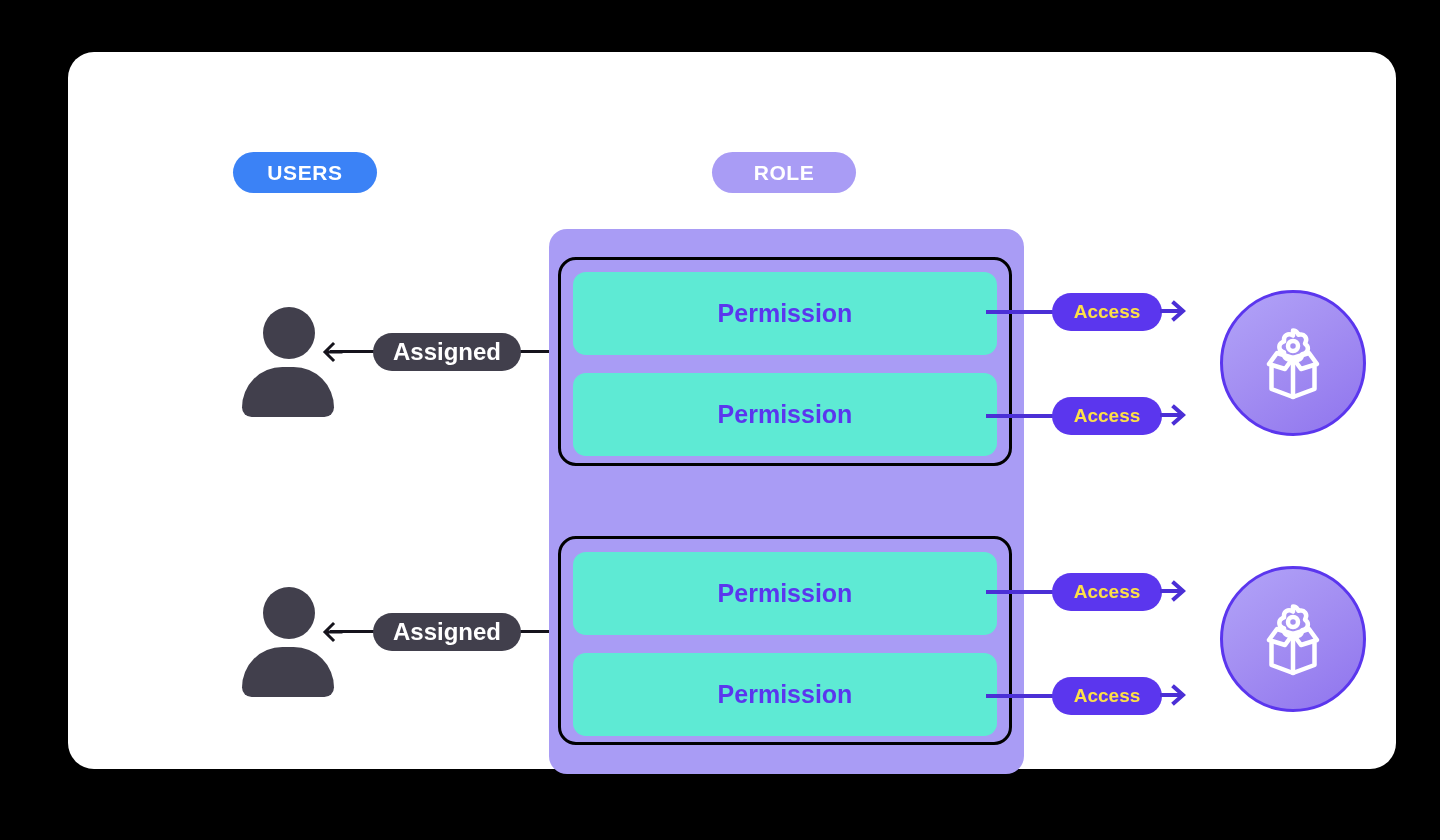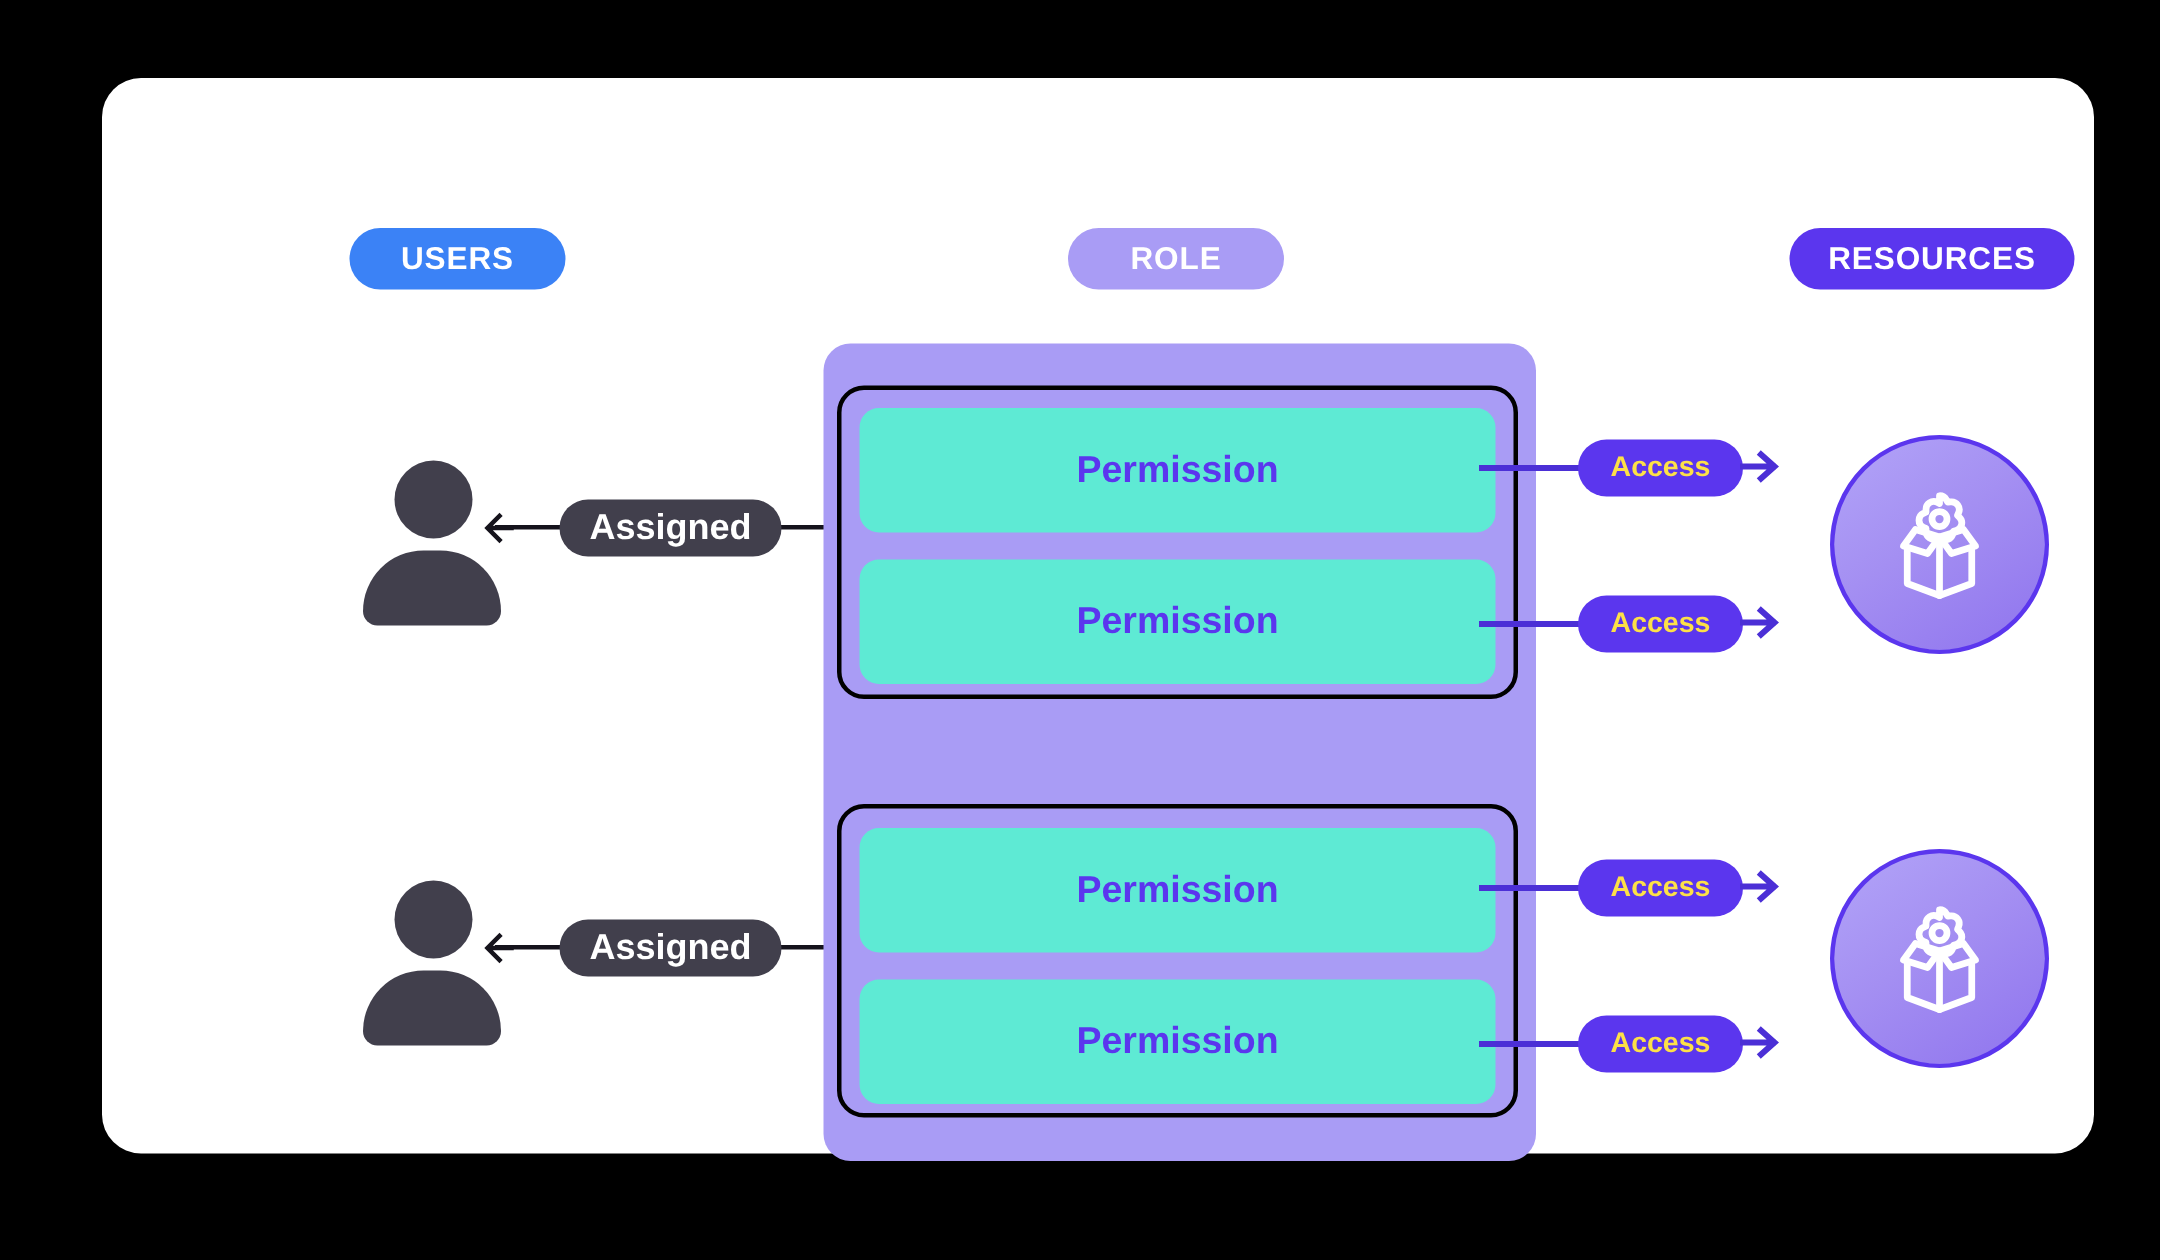--- a/index.html
+++ b/index.html
@@ -212,21 +212,20 @@
   .resource svg { display: block; }
 </style>
 </head>
 <body>
 
 <div class="stage">
   <div class="card">
 
     <div class="pill pill-users">USERS</div>
     <div class="pill pill-role">ROLE</div>
-    <div class="pill pill-resources">RESOURCES</div>
 
     <div class="avatar avatar-1">
       <div class="head"></div>
       <div class="body"></div>
     </div>
     <div class="avatar avatar-2">
       <div class="head"></div>
       <div class="body"></div>
     </div>
 

